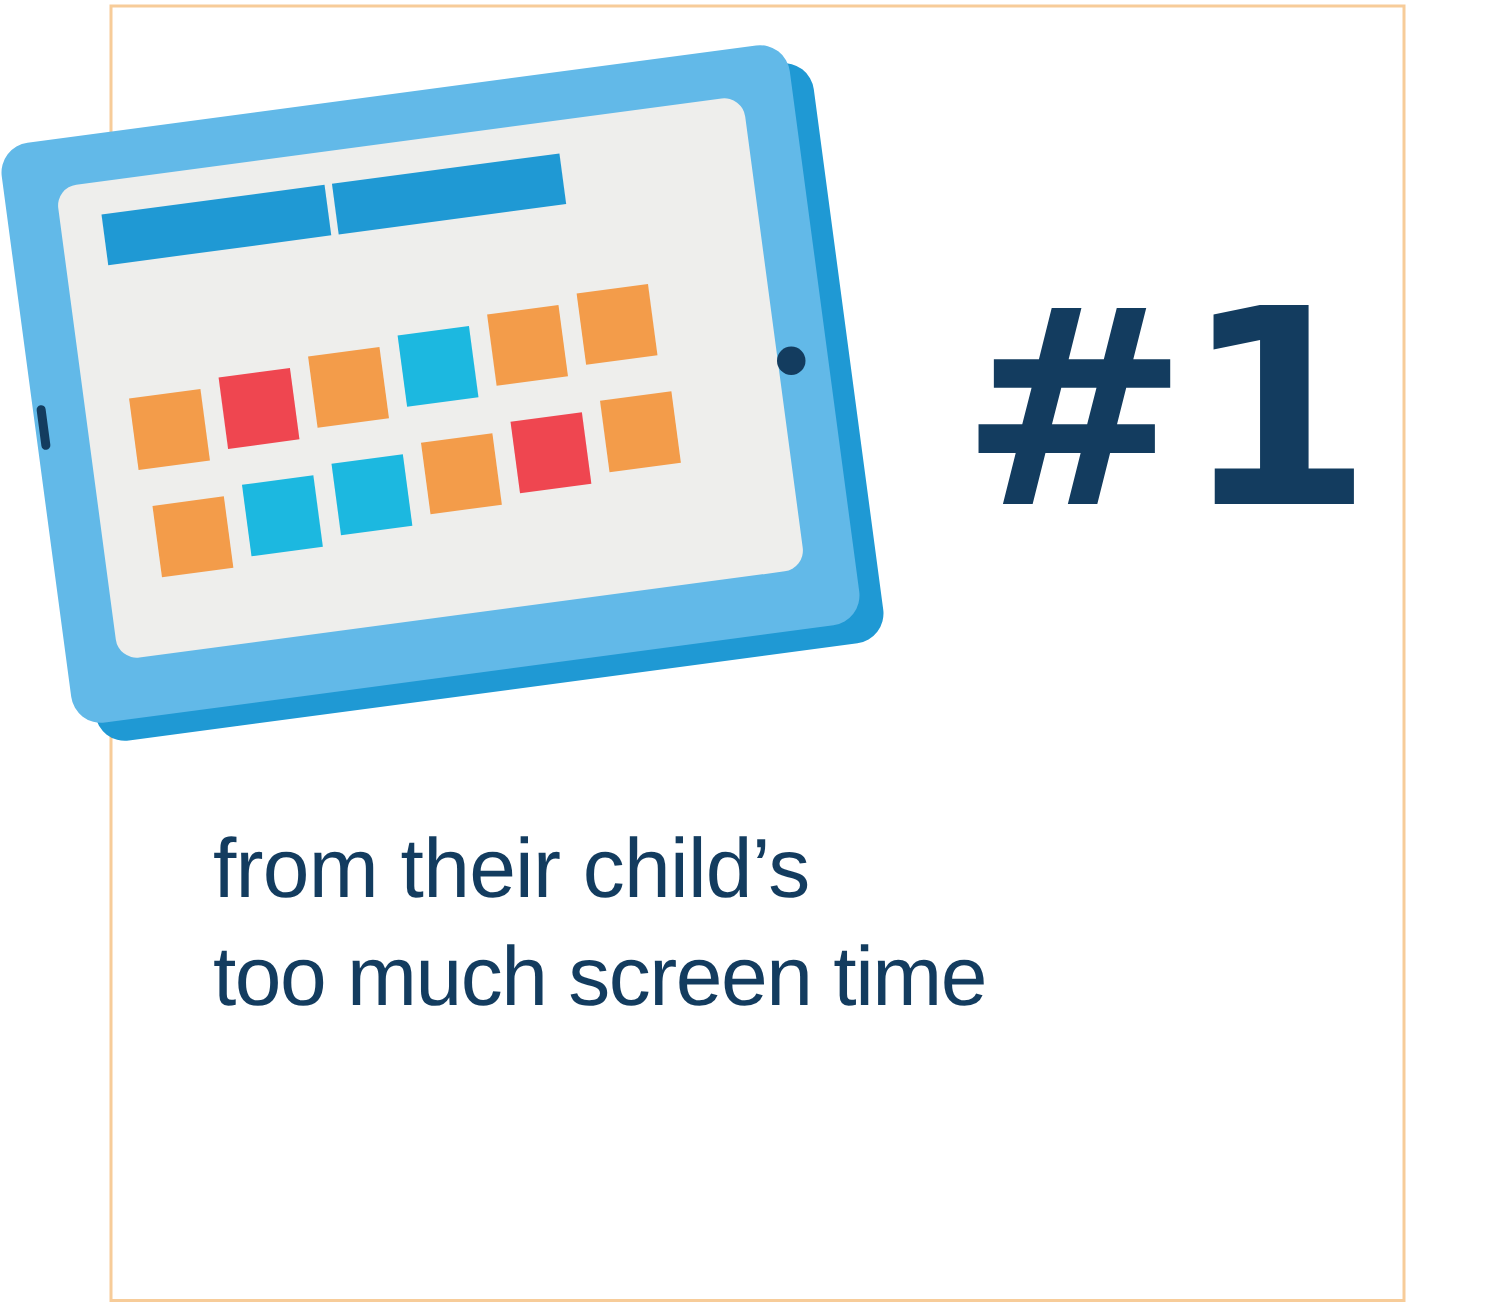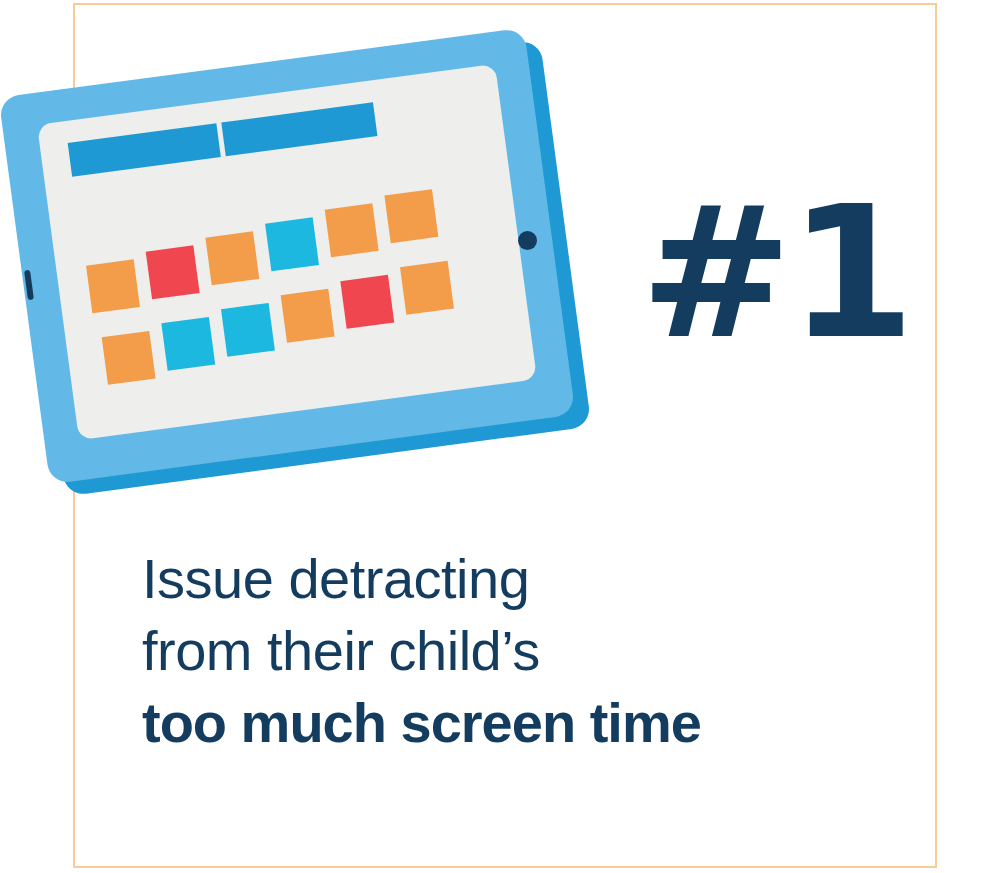--- a/index.html
+++ b/index.html
@@ -145,21 +145,21 @@
     width: 700px;
     color: #133c5f;
   }
   .caption-line {
     font-size: 56px;
     line-height: 72px;
     letter-spacing: -0.5px;
     white-space: nowrap;
   }
   .caption-line.emphasis {
-    font-weight: bold;
+    font-weight: normal;
     letter-spacing: -1px;
   }
 </style>
 </head>
 <body>
 
 <div id="stage">
 
   <div id="card-border"></div>
 
@@ -192,18 +192,17 @@
     </div>
 
     <div class="tablet-camera"></div>
     <div class="tablet-side-button"></div>
 
   </div>
 
   <div id="rank-badge">#1</div>
 
   <div id="caption">
-    <div class="caption-line">Issue detracting</div>
     <div class="caption-line">from their child’s</div>
     <div class="caption-line emphasis">too much screen time</div>
   </div>
 
 </div>
 
 </body></html>

